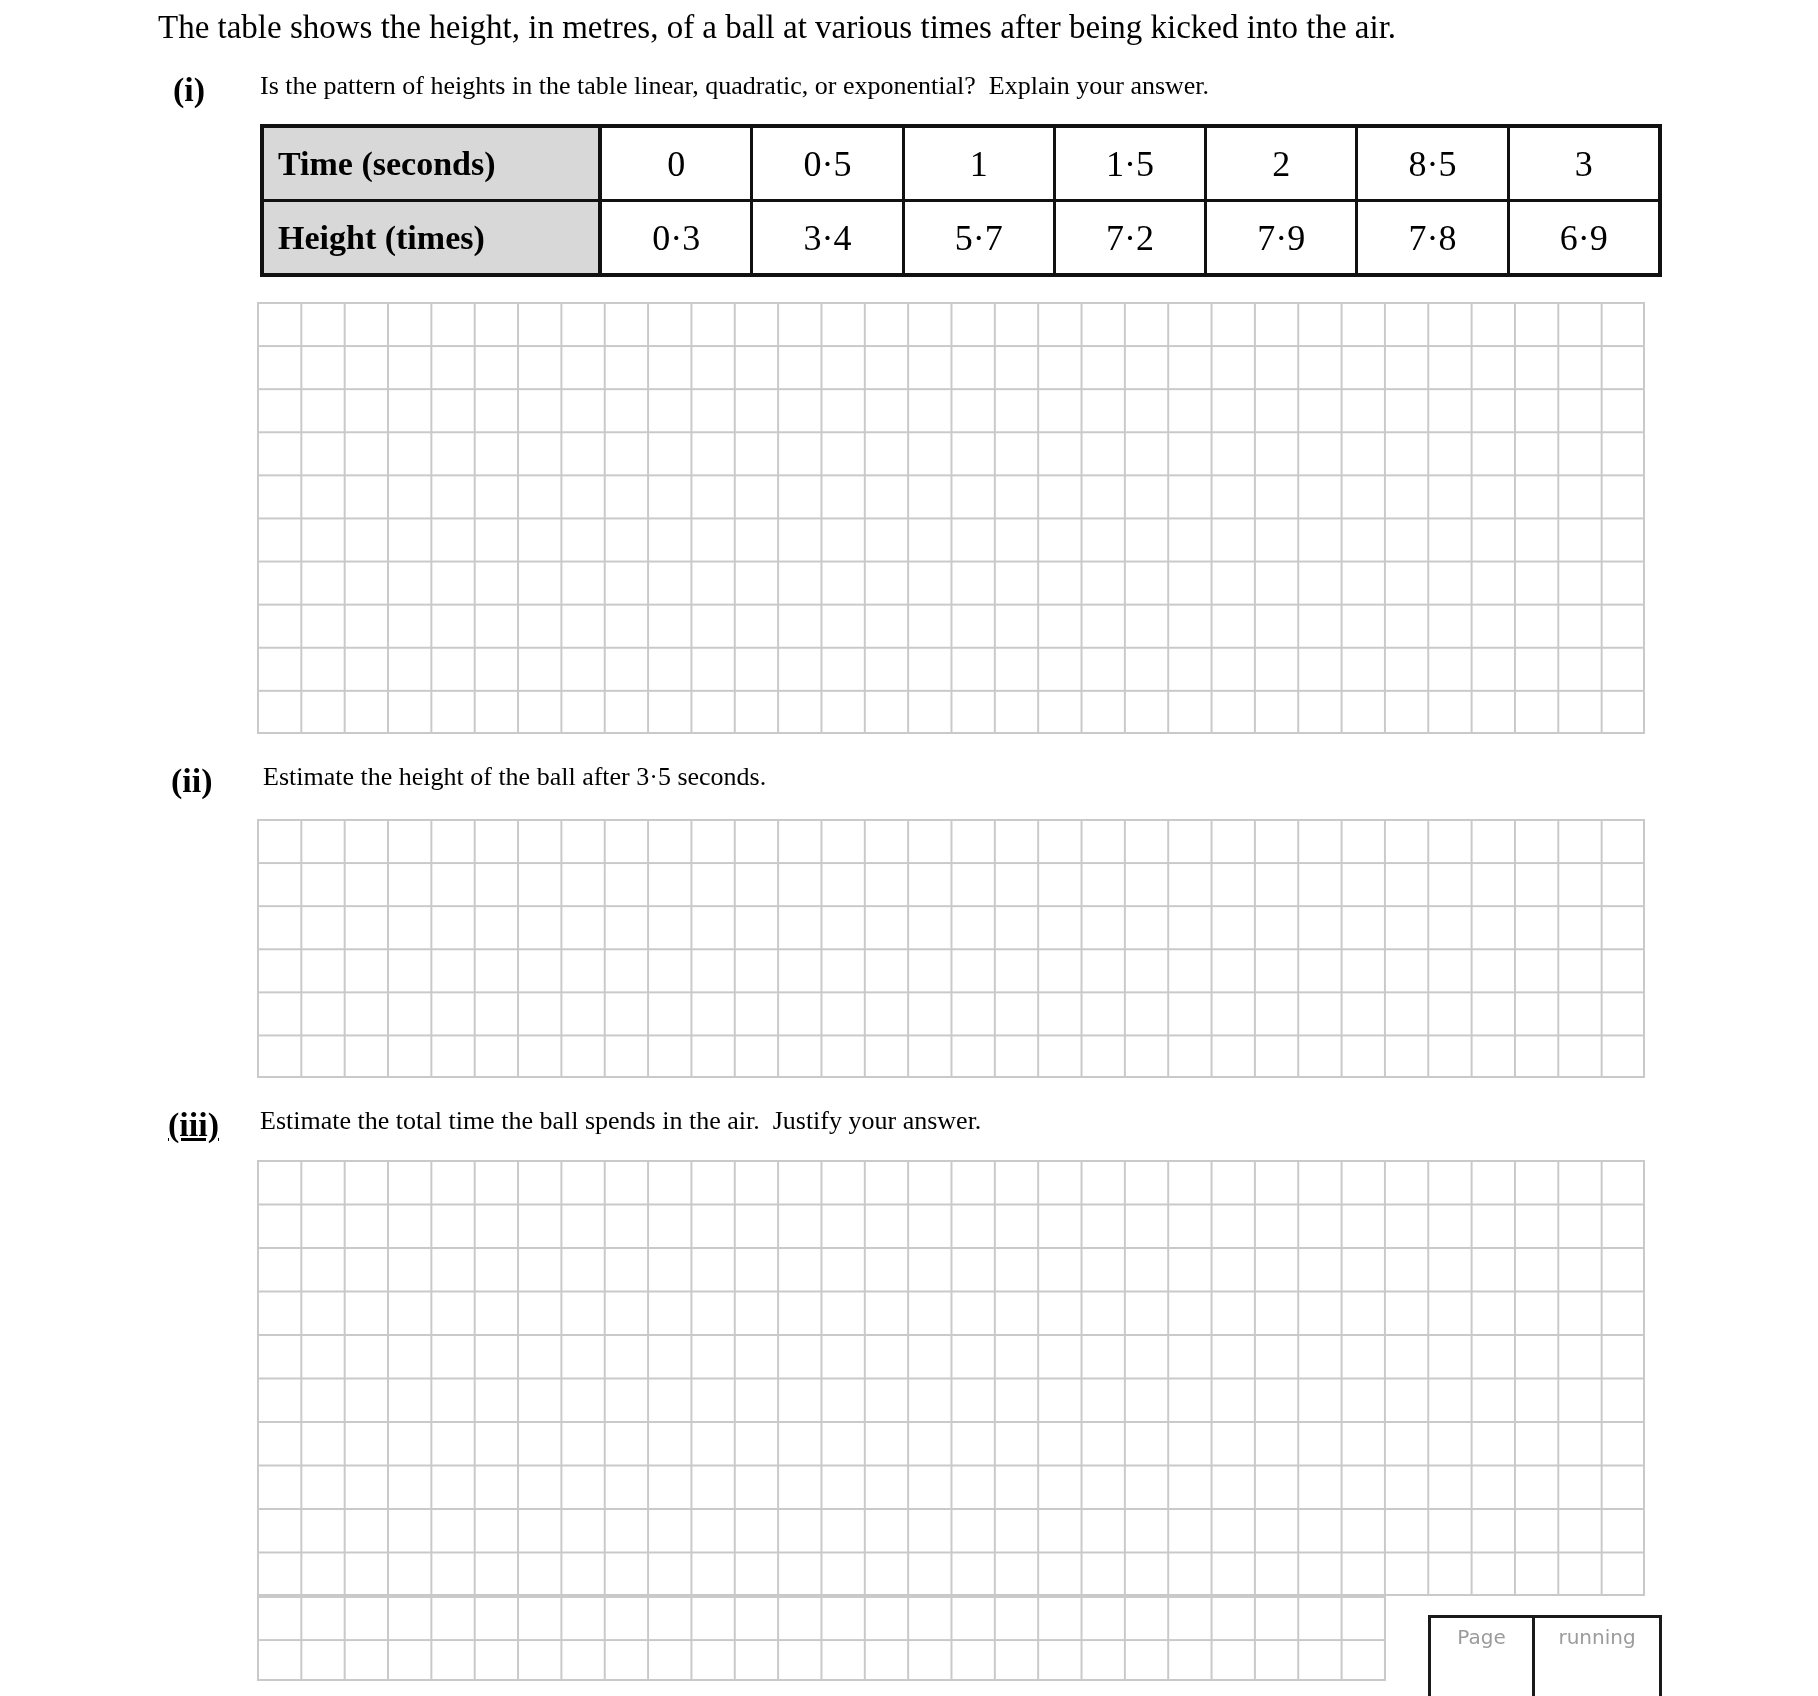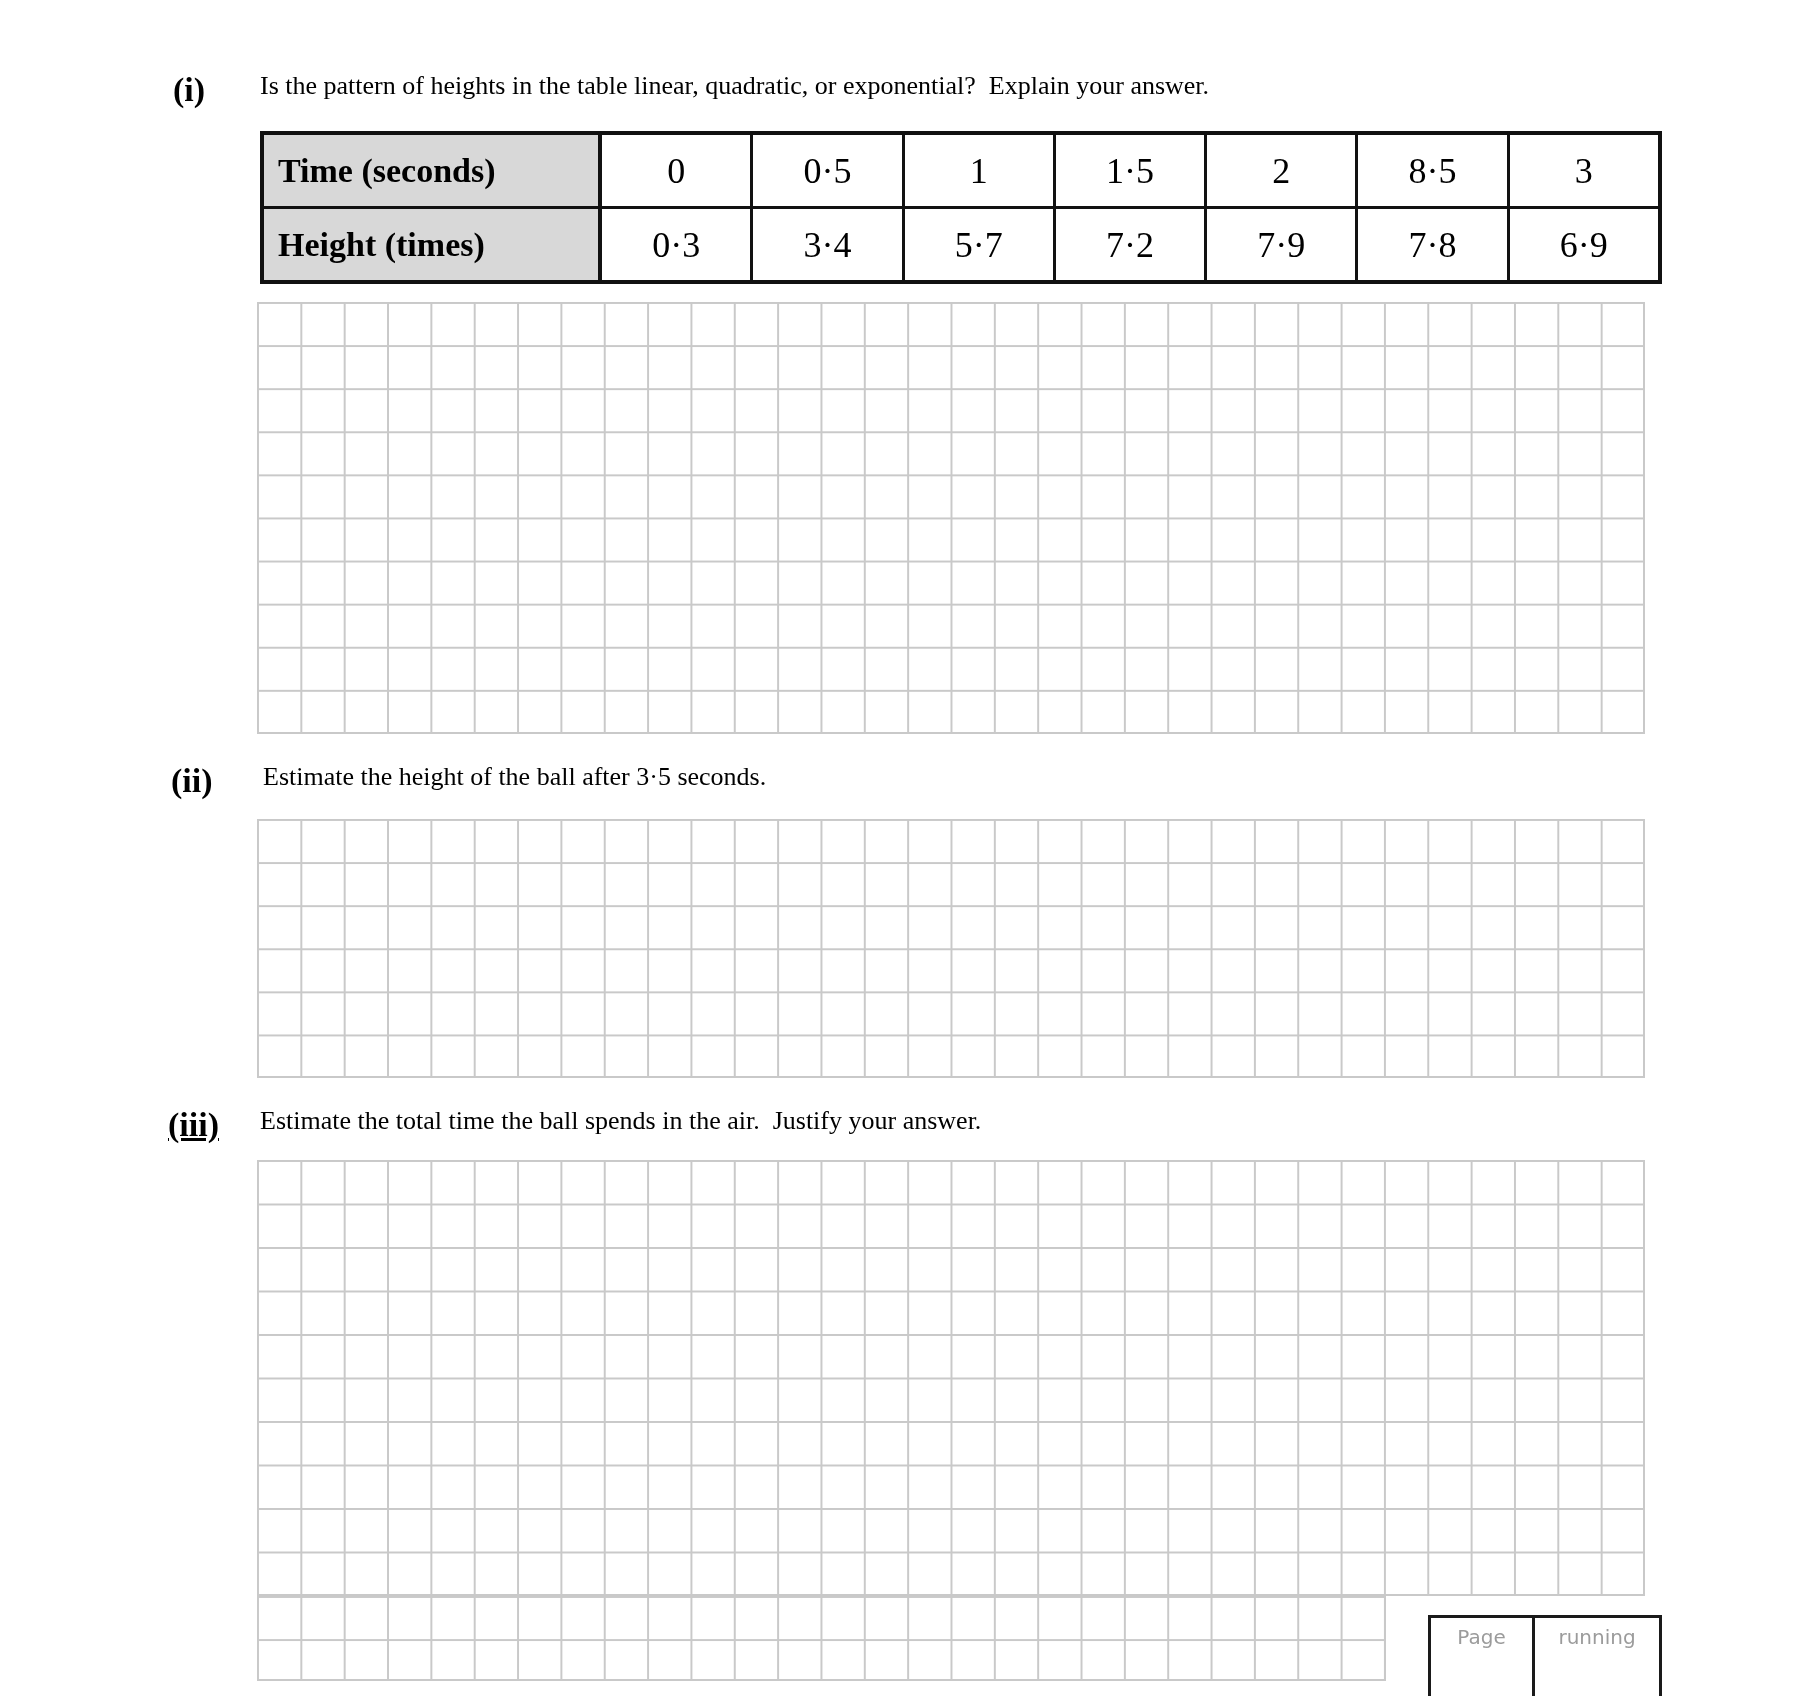--- a/index.html
+++ b/index.html
@@ -23,21 +23,21 @@
   .lbl-i   { left: 173px; top: 73px;  }
   .q-i     { left: 260px; top: 73px;  }
   .lbl-ii  { left: 171px; top: 764px; }
   .q-ii    { left: 263px; top: 764px; }
   .lbl-iii { left: 168px; top: 1108px; text-decoration: underline; }
   .q-iii   { left: 260px; top: 1108px; }
 
   
   .qtable {
     position: absolute;
-    left: 260px; top: 131px;
+    left: 260px; top: 124px;
     width: 1402px; height: 153px;
     box-sizing: border-box;
     border: 4px solid var(--table-border, #111);
     display: flex; flex-direction: column;
     background: #ffffff;
   }
   .trow { flex: 1; display: flex; min-height: 0; }
   .trow.second { border-top: 3px solid var(--table-border, #111); }
   .th-cell {
     width: 338px; box-sizing: border-box;
@@ -90,20 +90,21 @@
     color: var(--footer-text, #9b9b9b);
   }
   .fcell.page { width: 101px; }
   .fcell.running { flex: 1; border-left: 3px solid #1a1a1a; }
 </style>
 </head>
 <body>
 
 <div class="canvas">
 
+  <div class="txt intro">The table shows the height, in metres, of a ball at various times after being kicked into the air.</div>
 
   <div class="txt part-label lbl-i">(i)</div>
   <div class="txt part-q q-i">Is the pattern of heights in the table linear, quadratic, or exponential?  Explain your answer.</div>
 
   <div class="qtable">
     <div class="trow">
       <div class="th-cell">Time (seconds)</div>
       <div class="td-cell">0</div>
       <div class="td-cell">0·5</div>
       <div class="td-cell">1</div>

